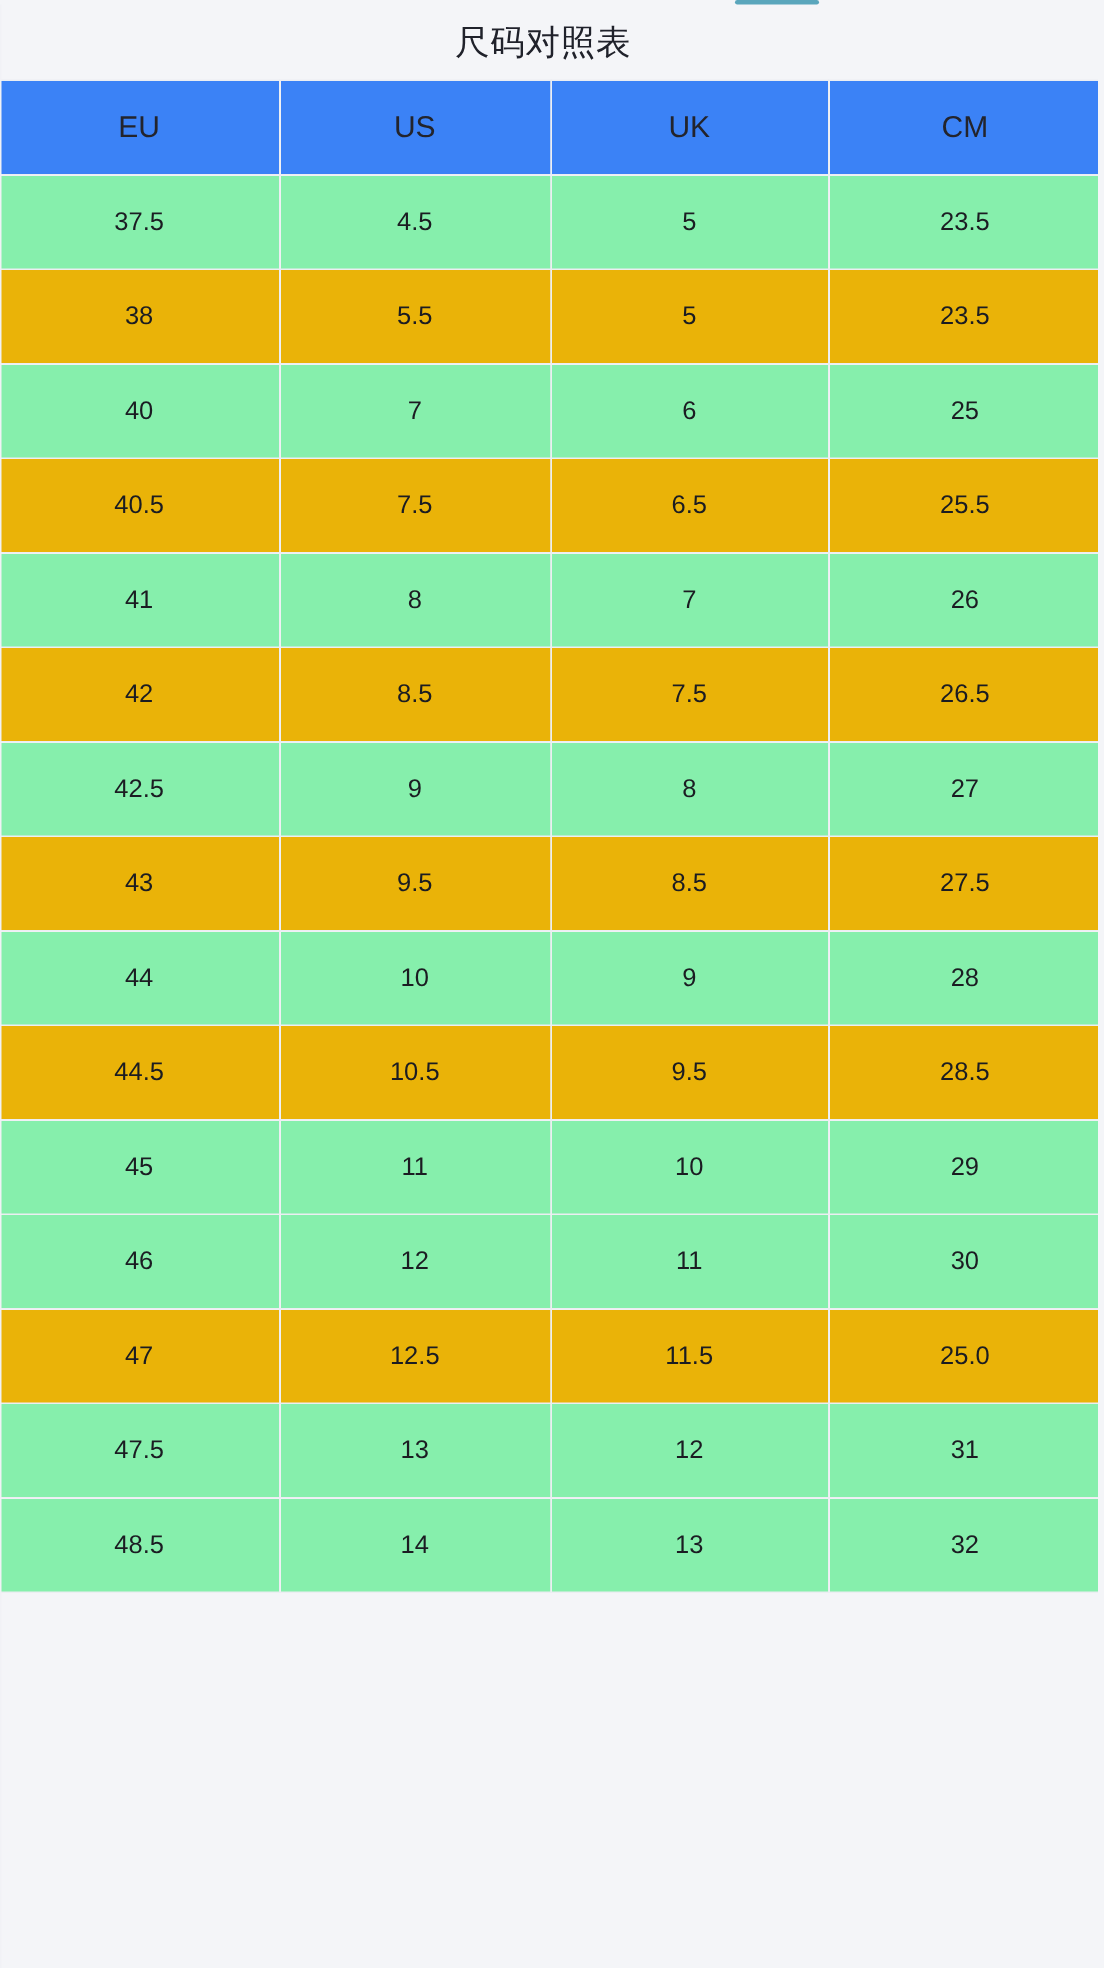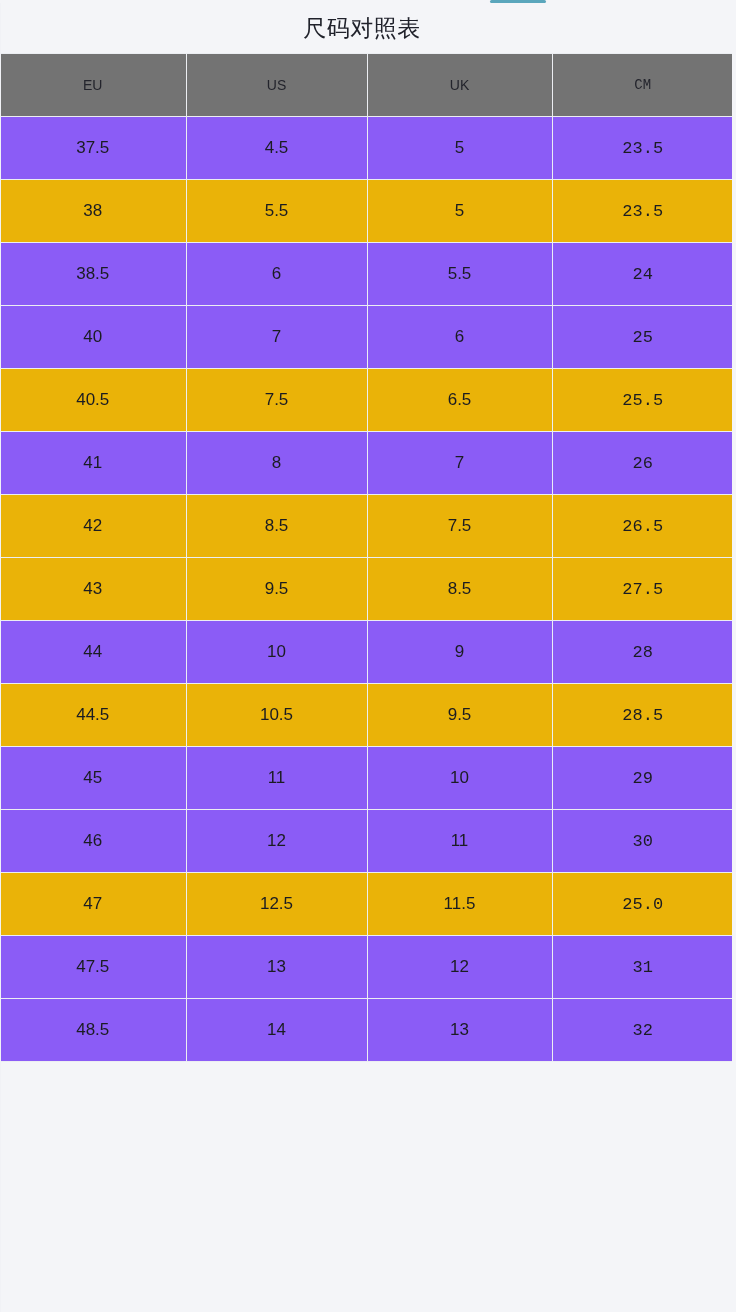--- a/index.html
+++ b/index.html
@@ -78,32 +78,31 @@
     font-size: 17px;
     font-weight: 400;
     color: #1b1c22;
     border-right: 1px solid #eceef2;
     border-bottom: 1px solid #eceef2;
     overflow: hidden;
     white-space: nowrap;
   }
   #size-table th:last-child,
   #size-table td:last-child {
-    border-right: 6px solid #84cc16;
-    font-family: Liberation Mono, monospace;
+    border-right: 4px solid #84cc16;
   }
 
   #size-table thead th {
-    background: #737373;
-    font-size: 14px;
+    background: #3b82f6;
+    font-size: 20px;
     color: #23242c;
     border-top: 1px solid #eceef2;
   }
 
-  #size-table tbody tr.row-odd td { background: #8b5cf6; }
+  #size-table tbody tr.row-odd td { background: #86efac; }
   #size-table tbody tr.row-even td { background: #eab308; }
 
   
   #page-edge-right {
     position: absolute;
     top: 0;
     right: 0;
     width: 4px;
     height: 1312px;
     background: #f4f5f8;
@@ -152,26 +151,20 @@
           <td>5</td>
           <td>23.5</td>
         </tr>
         <tr class="row-even">
           <td>38</td>
           <td>5.5</td>
           <td>5</td>
           <td>23.5</td>
         </tr>
         <tr class="row-odd">
-          <td>38.5</td>
-          <td>6</td>
-          <td>5.5</td>
-          <td>24</td>
-        </tr>
-        <tr class="row-odd">
           <td>40</td>
           <td>7</td>
           <td>6</td>
           <td>25</td>
         </tr>
         <tr class="row-even">
           <td>40.5</td>
           <td>7.5</td>
           <td>6.5</td>
           <td>25.5</td>
@@ -181,20 +174,26 @@
           <td>8</td>
           <td>7</td>
           <td>26</td>
         </tr>
         <tr class="row-even">
           <td>42</td>
           <td>8.5</td>
           <td>7.5</td>
           <td>26.5</td>
         </tr>
+        <tr class="row-odd">
+          <td>42.5</td>
+          <td>9</td>
+          <td>8</td>
+          <td>27</td>
+        </tr>
         <tr class="row-even">
           <td>43</td>
           <td>9.5</td>
           <td>8.5</td>
           <td>27.5</td>
         </tr>
         <tr class="row-odd">
           <td>44</td>
           <td>10</td>
           <td>9</td>

